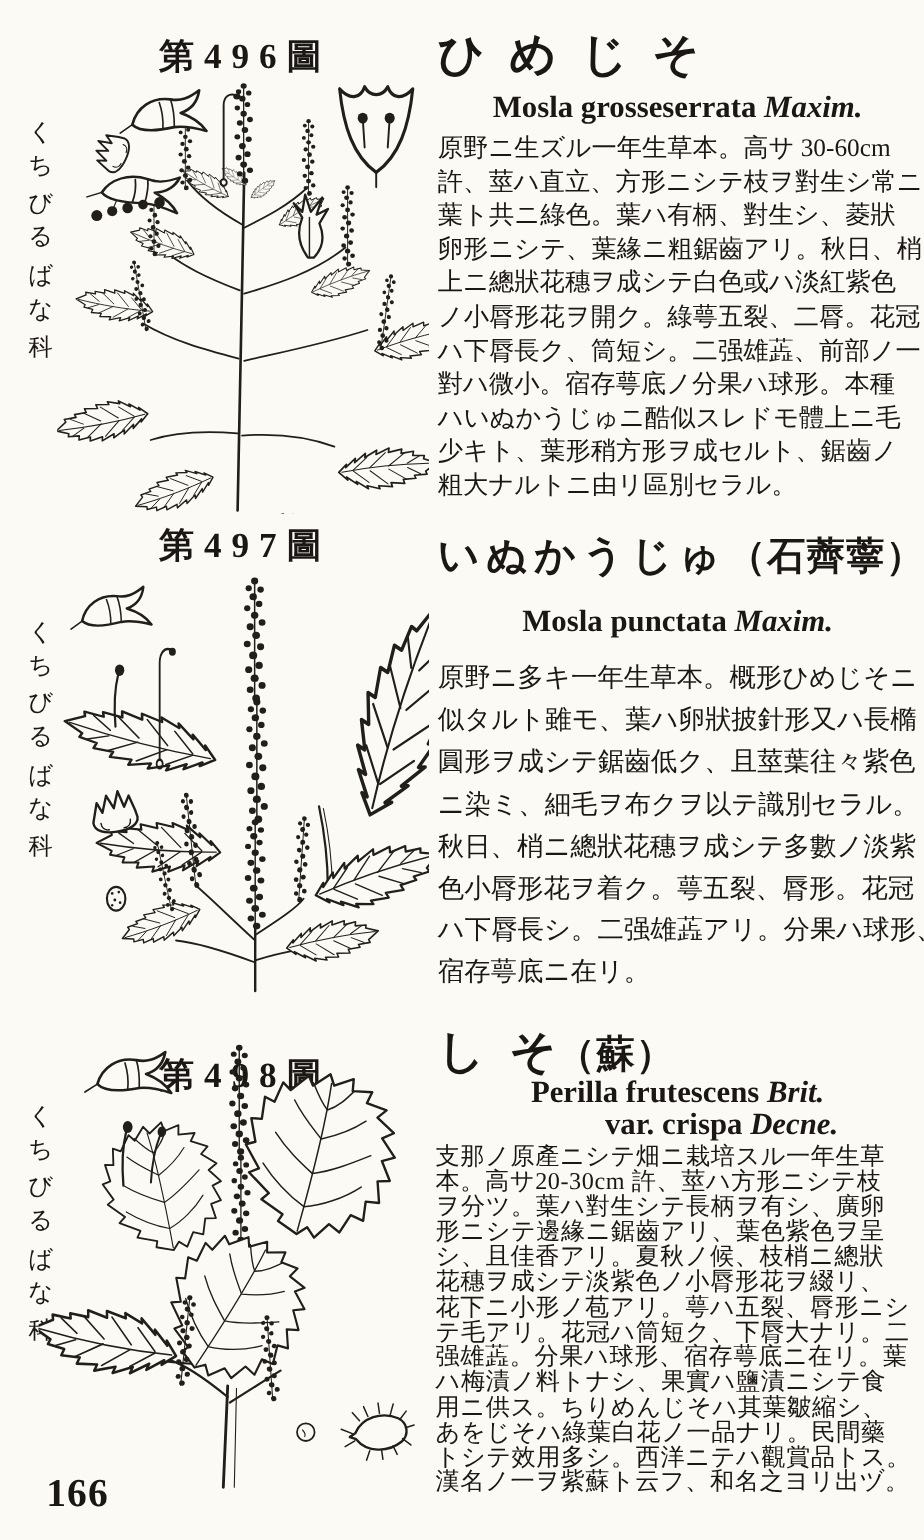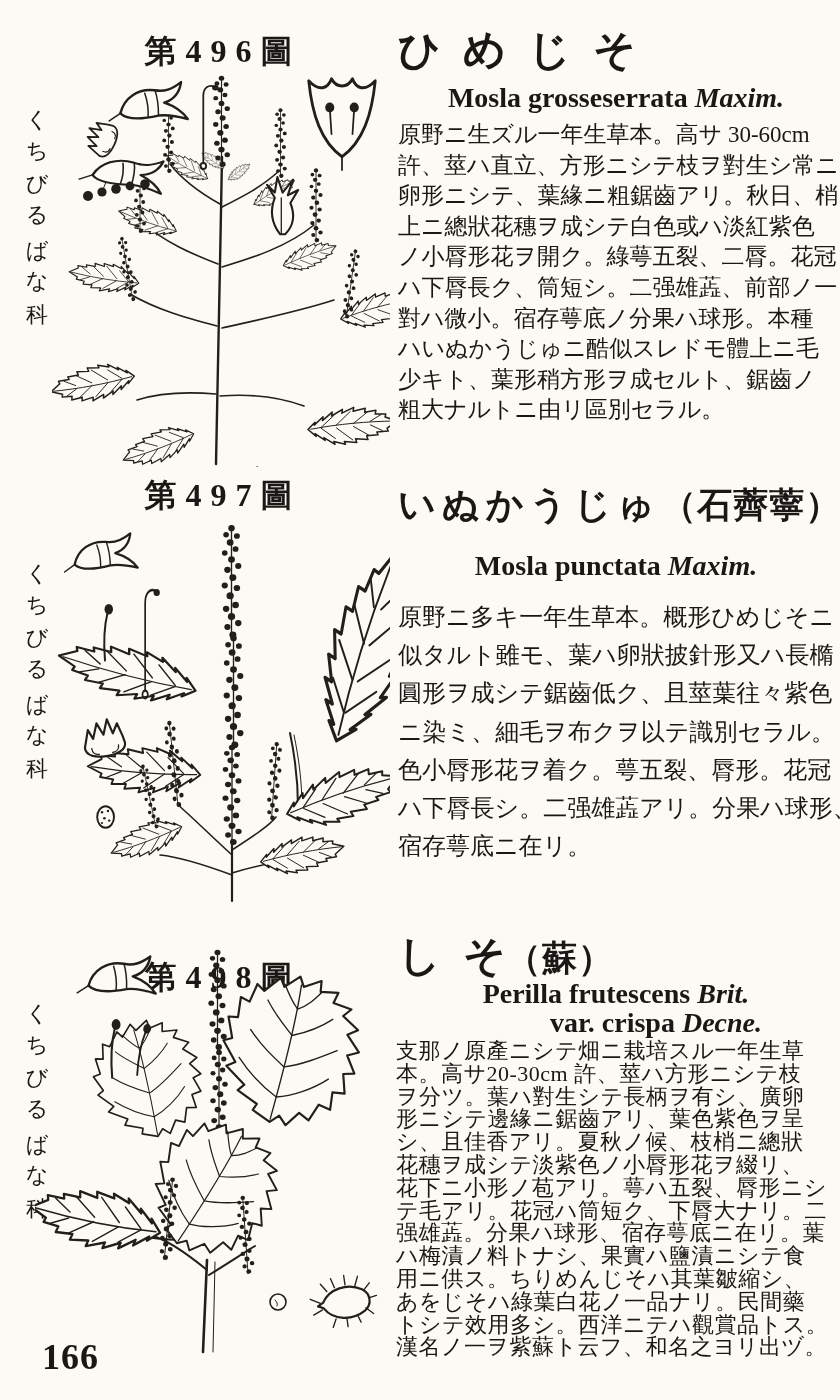--- a/index.html
+++ b/index.html
@@ -165,20 +165,21 @@
 <div class="abs etitle" style="left:398px;top:22px;">
   <span class="t-kana-wide">ひめじそ</span><span class="t-paren"></span>
 </div>
 <div class="abs latin" style="left:398px;top:82px;">
   <span>Mosla grosseserrata</span>
   <i>Maxim.</i>
 </div>
 <div class="abs bodytext b1" style="left:398px;top:120px;">
   <div class="tl">原野ニ生ズル一年生草本。高サ 30-60cm</div>
   <div class="tl">許、莖ハ直立、方形ニシテ枝ヲ對生シ常ニ</div>
+  <div class="tl">葉ト共ニ綠色。葉ハ有柄、對生シ、菱狀</div>
   <div class="tl">卵形ニシテ、葉緣ニ粗鋸齒アリ。秋日、梢</div>
   <div class="tl">上ニ總狀花穗ヲ成シテ白色或ハ淡紅紫色</div>
   <div class="tl">ノ小脣形花ヲ開ク。綠萼五裂、二脣。花冠</div>
   <div class="tl">ハ下脣長ク、筒短シ。二强雄蕋、前部ノ一</div>
   <div class="tl">對ハ微小。宿存萼底ノ分果ハ球形。本種</div>
   <div class="tl">ハいぬかうじゅニ酷似スレドモ體上ニ毛</div>
   <div class="tl">少キト、葉形稍方形ヲ成セルト、鋸齒ノ</div>
   <div class="tl">粗大ナルトニ由リ區別セラル。</div>
 </div>
 
@@ -215,20 +216,21 @@
 </div>
 <div class="abs latin" style="left:398px;top:550px;">
   <span>Mosla punctata</span>
   <i>Maxim.</i>
 </div>
 <div class="abs bodytext b2" style="left:398px;top:598px;">
   <div class="tl">原野ニ多キ一年生草本。概形ひめじそニ</div>
   <div class="tl">似タルト雖モ、葉ハ卵狀披針形又ハ長橢</div>
   <div class="tl">圓形ヲ成シテ鋸齒低ク、且莖葉往々紫色</div>
   <div class="tl">ニ染ミ、細毛ヲ布クヲ以テ識別セラル。</div>
+  <div class="tl">秋日、梢ニ總狀花穗ヲ成シテ多數ノ淡紫</div>
   <div class="tl">色小脣形花ヲ着ク。萼五裂、脣形。花冠</div>
   <div class="tl">ハ下脣長シ。二强雄蕋アリ。分果ハ球形、</div>
   <div class="tl">宿存萼底ニ在リ。</div>
 </div>
 
 <div class="abs figcap" style="left:58px;top:956px;">第498圖</div>
 <div class="abs family" style="left:26px;top:988px;">くちびるばな科</div>
 
 <svg class="abs" style="left:35px;top:940px;" width="355" height="415" viewBox="0 0 355 415">
   <path class="ink" style="stroke-width:2.6" d="M168,412 L172,320"></path>

